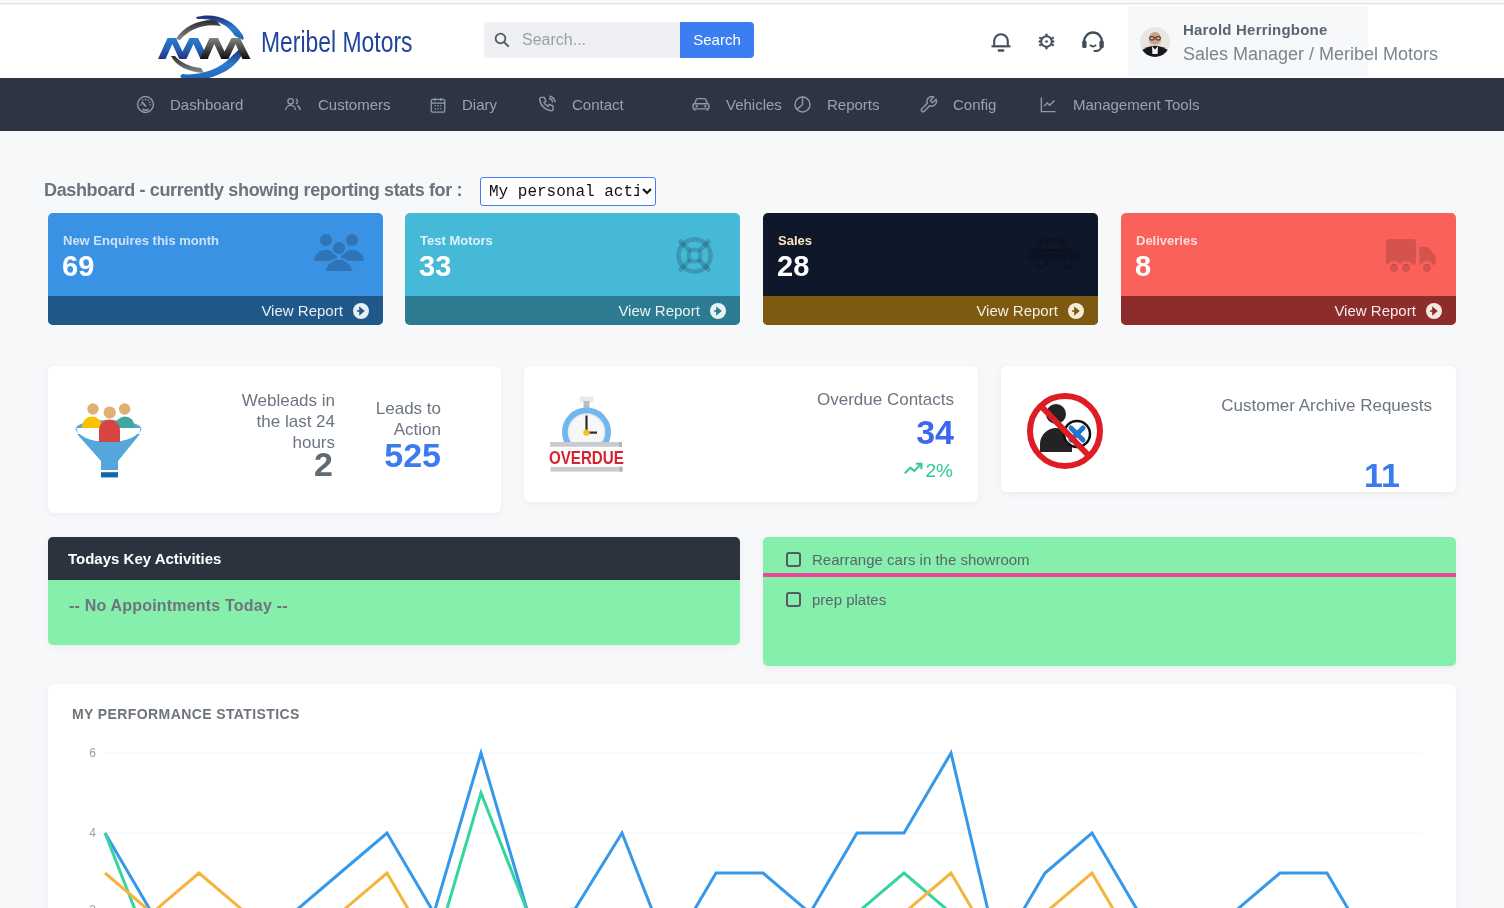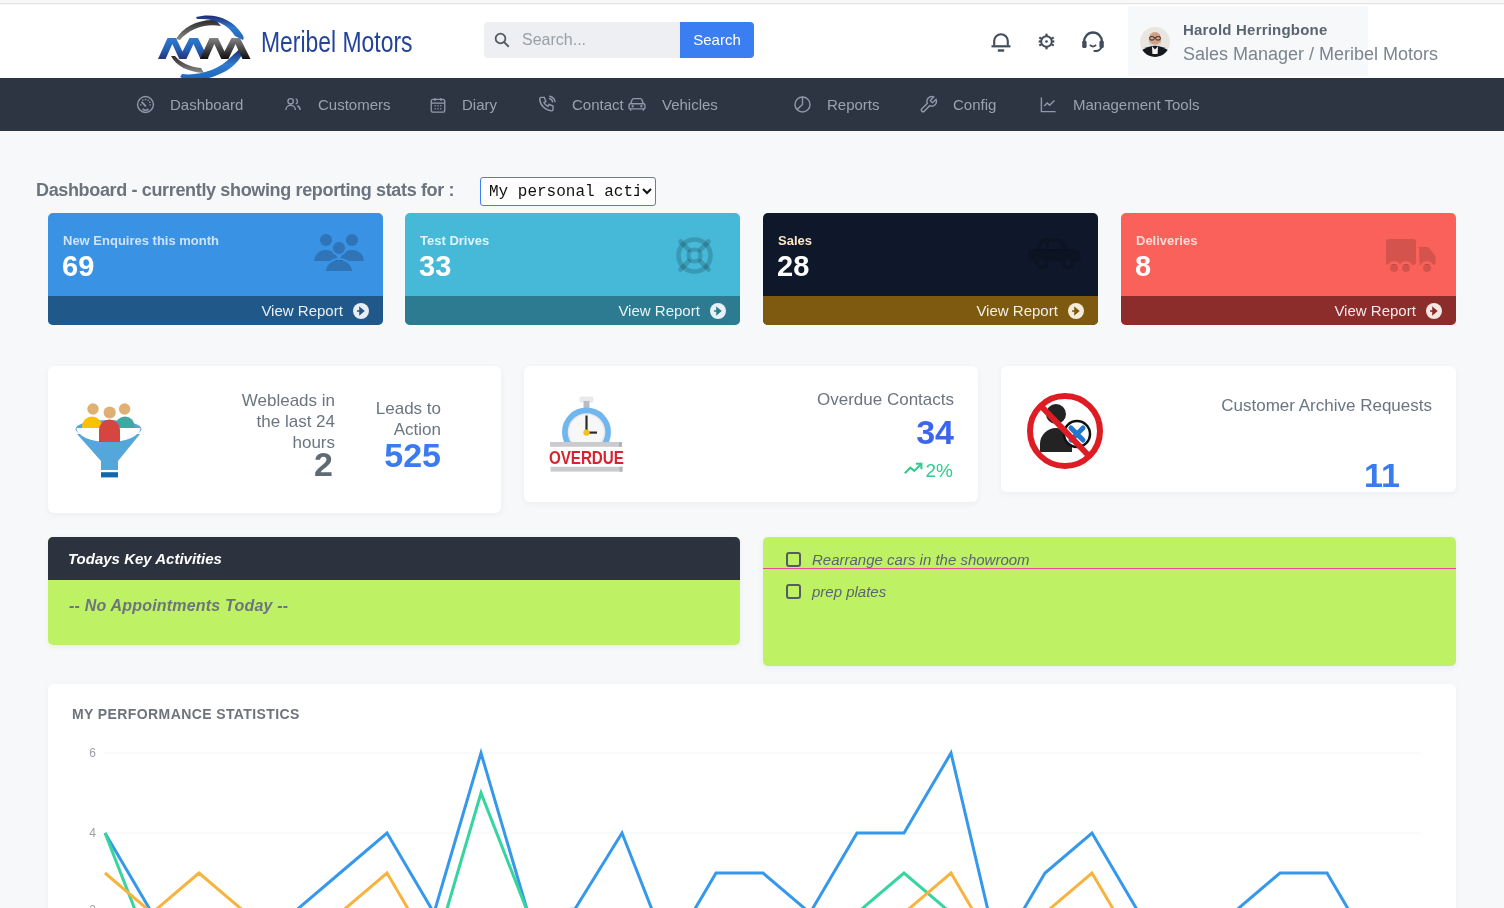--- a/index.html
+++ b/index.html
@@ -19,38 +19,38 @@
 #profile { left:1128px; top:1px; width:240px; height:70px; background:#f7f8f9; }
 #pname { left:1183px; top:16px; font-size:15px; font-weight:bold; color:#5a6571; letter-spacing:0.2px; }
 #prole { left:1183px; top:39px; font-size:18px; color:#7b8590; }
 
 
 #nav { left:0; top:78px; width:1504px; height:53px; background:#2e3542; }
 .navitem { position:absolute; top:0; height:53px; display:flex; align-items:center; color:#99a2b0; font-size:15px; }
 .navitem svg { margin-right:15px; }
 
 
-#phead { left:36px; top:180px; font-size:18px; font-weight:bold; color:#6b737c; letter-spacing:-0.35px; }
+#phead { left:44px; top:180px; font-size:18px; font-weight:bold; color:#6b737c; letter-spacing:-0.35px; }
 #psel { left:480px; top:177px; width:176px; height:29px; font-size:16px; font-family:Liberation Mono, monospace; padding-left:4px; background:#fff; border:1px solid #3b82f6; border-radius:3px; color:#111; }
 
 
 .scard { position:absolute; top:213px; width:335px; height:112px; border-radius:5px; overflow:hidden; color:#fff; }
 .scard .title { position:absolute; left:15px; top:20px; font-size:13px; font-weight:bold; }
 .scard .num { position:absolute; left:14px; top:37px; font-size:29px; font-weight:bold; }
 .scard .icon { position:absolute; right:18px; top:18px; }
 .scard .foot { position:absolute; left:0; bottom:0; width:100%; height:29px; font-size:15px; line-height:29px; text-align:right; padding-right:14px; color:rgba(255,255,255,0.9); }
 .scard .foot svg { vertical-align:-3px; margin-left:6px; }
 
 
 .wcard { position:absolute; top:366px; background:#fff; border-radius:6px; box-shadow:0 2px 6px rgba(60,70,90,0.06); }
 .glabel { position:absolute; font-size:17px; color:#6b7582; text-align:right; line-height:21px; }
 .gnum { position:absolute; font-size:34px; font-weight:bold; text-align:right; }
 
 
-.panel { position:absolute; border-radius:5px; overflow:hidden; box-shadow:0 2px 6px rgba(60,70,90,0.06); background:#bef264;font-style:italic; }
+.panel { position:absolute; border-radius:5px; overflow:hidden; box-shadow:0 2px 6px rgba(60,70,90,0.06); background:#86efac; }
 .phdr { height:43px; background:#2c333f; color:#fff; font-size:15px; font-weight:bold; line-height:43px; padding-left:20px; position:relative; }
 
 
 #chartcard { left:48px; top:684px; width:1408px; height:224px; background:#fff; border-radius:6px 6px 0 0; box-shadow:0 2px 6px rgba(60,70,90,0.06); }
 #charttitle { left:72px; top:706px; font-size:14px; font-weight:bold; color:#6e747b; letter-spacing:0.4px; }
 .axlbl { position:absolute; font-size:12px; color:#9a9da3; text-align:right; width:20px; }
 </style>
 </head>
 <body>
 <div id="page">
@@ -180,21 +180,21 @@
       <span>Diary</span>
     </div>
     <div class="navitem" style="left:538px;">
       <svg width="19" height="19" viewBox="0 0 24 24" fill="none" stroke="#8e98a8" stroke-width="1.8">
           <path d="M4 3 h 4 l 2 5 l -2.5 1.5 a 11 11 0 0 0 5 5 L 14 12 l 5 2 v 4 a 2 2 0 0 1 -2.2 2 A 16 16 0 0 1 2.2 5.2 2 2 0 0 1 4 3 Z"></path>
           <path d="M14.5 4.5 c 2 .5 3.5 2 4 4" stroke-linecap="round"></path>
           <path d="M14.8 1.6 c 3.4 .8 6 3.4 6.8 6.8" stroke-linecap="round"></path>
         </svg>
       <span>Contact</span>
     </div>
-    <div class="navitem" style="left:627px;">
+    <div class="navitem" style="left:691px;">
       <svg width="20" height="19" viewBox="0 0 24 24" fill="none" stroke="#8e98a8" stroke-width="1.8">
           <path d="M4 11 L 5.8 6 a 2 2 0 0 1 1.9 -1.4 h 8.6 A 2 2 0 0 1 18.2 6 L 20 11"></path>
           <path d="M3.5 11 h 17 a 1.5 1.5 0 0 1 1.5 1.5 V 16 a 1.5 1.5 0 0 1 -1.5 1.5 h -17 A 1.5 1.5 0 0 1 2 16 v -3.5 A 1.5 1.5 0 0 1 3.5 11 Z"></path>
           <circle cx="6.5" cy="14.2" r="0.6" fill="#8e98a8"></circle>
           <circle cx="17.5" cy="14.2" r="0.6" fill="#8e98a8"></circle>
           <path d="M4 17.5 v 2.5 M20 17.5 v 2.5"></path>
         </svg>
       <span>Vehicles</span>
     </div>
     <div class="navitem" style="left:793px;">
@@ -234,21 +234,21 @@
         <path d="M12 41 a 14 13 0 0 1 28 0 z" stroke="#3a92e4" stroke-width="2"></path>
     </svg>
     <div class="foot" style="background:#20588a;">View Report
       <svg width="16" height="16" viewBox="0 0 16 16">
           <circle cx="8" cy="8" r="8" fill="#e8eef4"></circle>
           <path d="M4 8 h 5 M7 5 l 3.5 3 L 7 11 Z" stroke="#20588a" stroke-width="1.6" fill="#20588a"></path>
         </svg>
     </div>
   </div>
   <div class="scard" style="left:405px; background:#46b8d8;">
-    <div class="title" style="color:#dff3f8;">Test Drives</div>
+    <div class="title" style="color:#dff3f8;">Test Motors</div>
     <div class="num">33</div>
     <svg class="icon" style="right:23px;top:20px;" width="45" height="45" viewBox="0 0 45 45" fill="none" stroke="rgba(0,0,0,0.17)">
       <circle cx="22.5" cy="22.5" r="16" stroke-width="4.6"></circle>
       <circle cx="22.5" cy="22.5" r="6" stroke-width="4.2"></circle>
       <g stroke-width="4.8" stroke-linecap="round">
         <line x1="8.6" y1="8.6" x2="16.6" y2="16.6"></line>
         <line x1="36.4" y1="8.6" x2="28.4" y2="16.6"></line>
         <line x1="8.6" y1="36.4" x2="16.6" y2="28.4"></line>
         <line x1="36.4" y1="36.4" x2="28.4" y2="28.4"></line>
       </g>
@@ -353,21 +353,21 @@
     <line x1="15" y1="14" x2="63" y2="64" stroke="#dd1c24" stroke-width="6"></line>
   </svg>
   <div class="glabel" style="left:1132px; top:395px; width:300px; white-space:nowrap;">Customer Archive Requests</div>
   <div class="gnum" style="left:1300px; top:420px; width:100px; color:#3a7bf0;margin-top:36px;">11</div>
 
   <div class="panel" style="left:48px; top:537px; width:692px; height:108px;">
     <div class="phdr">Todays Key Activities</div>
     <div style="padding:17px 0 0 21px; font-size:16px; font-weight:bold; color:#6c757d; letter-spacing:0.2px;">-- No Appointments Today --</div>
   </div>
   <div class="panel" style="left:763px; top:537px; width:693px; height:129px;">
-    <div style="position:relative; height:32px; border-bottom:1px solid #ec4899;">
+    <div style="position:relative; height:40px; border-bottom:4px solid #ec4899;">
       <span style="position:absolute; left:23px; top:15px; width:15px; height:15px; border:2px solid #545b62; border-radius:3px;"></span>
       <span style="position:absolute; left:49px; top:14px; font-size:15px; color:#5a6570;">Rearrange cars in the showroom</span>
     </div>
     <div style="position:relative; height:43px;">
       <span style="position:absolute; left:23px; top:15px; width:15px; height:15px; border:2px solid #545b62; border-radius:3px;"></span>
       <span style="position:absolute; left:49px; top:14px; font-size:15px; color:#5a6570;">prep plates</span>
     </div>
   </div>
 
   <div class="abs" id="chartcard"></div>

